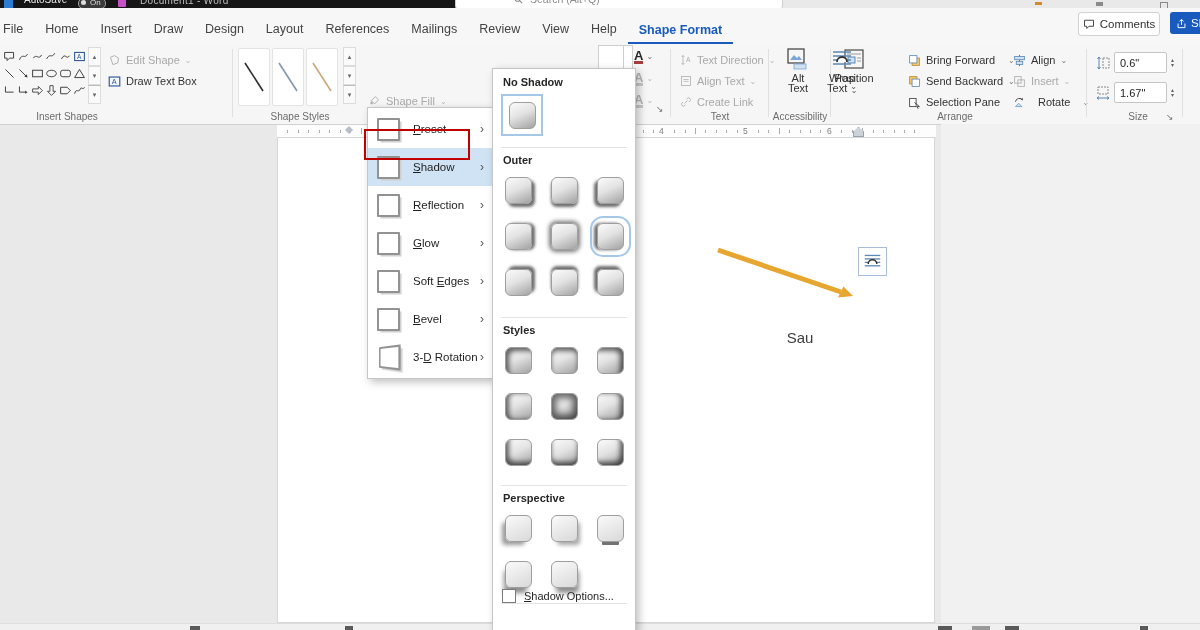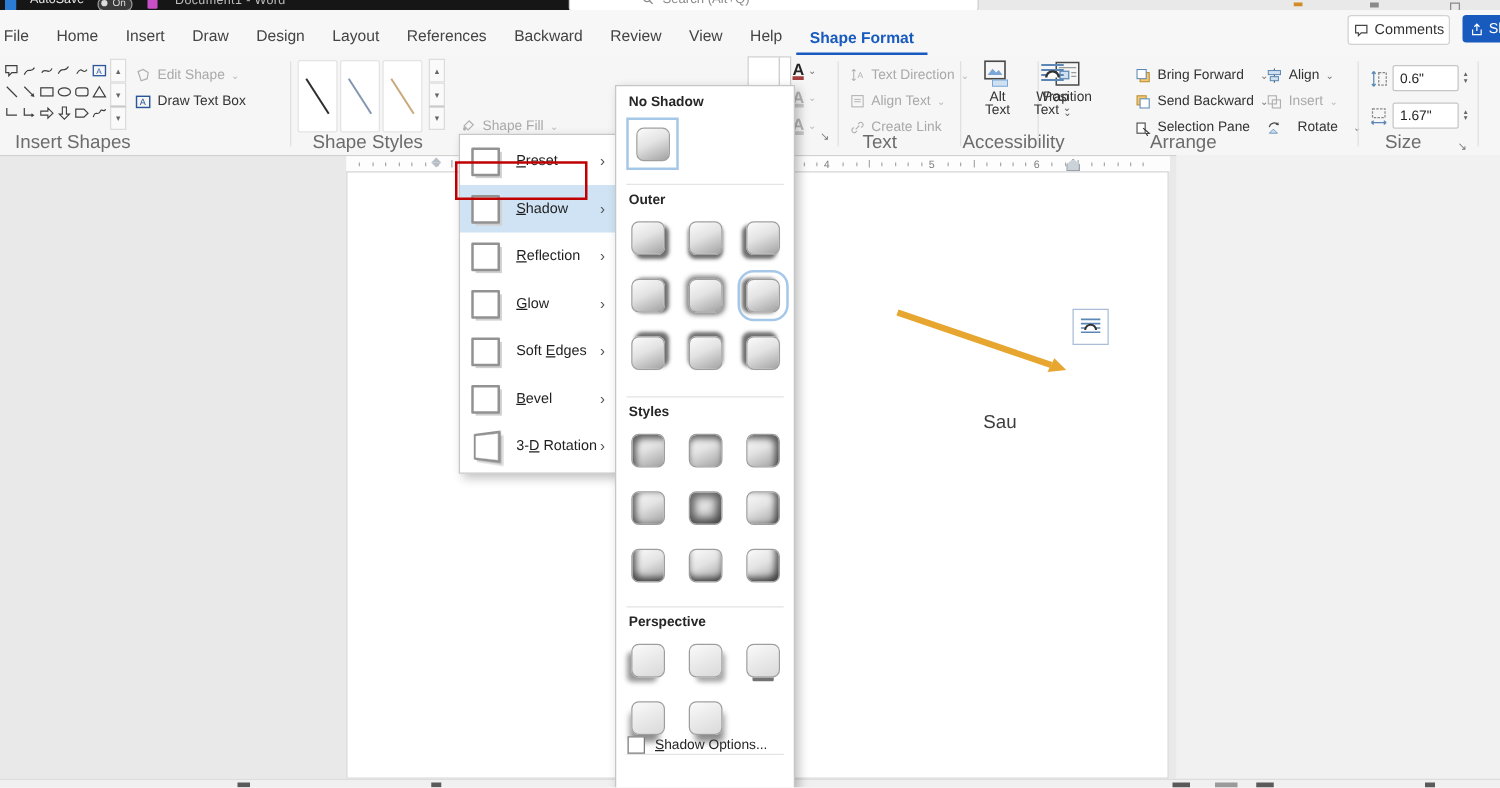--- a/index.html
+++ b/index.html
@@ -23,21 +23,21 @@
   
   .tabrow{position:absolute;left:0;top:8px;width:1200px;height:36px;background:#f7f7f7;}
   .tabs{position:absolute;left:-8px;bottom:0;display:flex;align-items:flex-end;}
   .tab{padding:7px 11px 8px;font-size:12.5px;color:#444;white-space:nowrap;cursor:default;}
   .tab.active{color:#185abd;font-weight:700;border-bottom:2.5px solid #185abd;padding-bottom:5.5px;}
   .btn-comments{position:absolute;left:1078px;top:4px;width:80px;height:22px;background:#fff;border:1px solid #d2d2d2;border-radius:3px;display:flex;align-items:center;justify-content:center;gap:5px;font-size:11.5px;color:#323232;}
   .btn-share{position:absolute;left:1170px;top:4px;width:42px;height:22px;background:#185abd;border-radius:3px;color:#fff;display:flex;align-items:center;padding-left:6px;gap:4px;font-size:11.5px;}
   
   .ribbon{position:absolute;left:0;top:44px;width:1200px;height:80px;background:#f6f6f6;border-bottom:1px solid #d1d1d1;}
   .gdivider{position:absolute;top:5px;height:68px;width:1px;background:#e0e0e0;}
-  .glabel{position:absolute;bottom:2px;font-size:15px;color:#6c6c6c;}
+  .glabel{position:absolute;bottom:2px;font-size:10px;color:#6c6c6c;text-align:center;}
   .launcher{position:absolute;font-size:9px;color:#777;line-height:8px;}
   .gallery{position:absolute;left:2px;top:4px;display:grid;grid-template-columns:repeat(6,14px);grid-auto-rows:17px;}
   .gcell{display:flex;align-items:center;justify-content:center;}
   .scrollcol{position:absolute;left:88px;top:3px;width:13px;}
   .scrollbtn{height:17px;border:1px solid #dcdcdc;background:#fafafa;color:#666;font-size:7px;display:flex;align-items:center;justify-content:center;}
   .smallbtn{position:absolute;height:20px;display:flex;align-items:center;gap:5px;font-size:11px;color:#333;white-space:nowrap;}
   .smallbtn.disabled{color:#a9a9a9;}
   .smallbtn .chev{font-size:8px;color:#777;}
   .smallbtn.disabled .chev{color:#b9b9b9;}
   .stylecell{position:absolute;top:4px;width:30px;height:56px;background:#fff;border:1px solid #e3e3e3;border-radius:2px;}
@@ -145,21 +145,21 @@
 
   <div class="tabrow">
     <div class="tabs">
         <div class="tab">File</div>
         <div class="tab">Home</div>
         <div class="tab">Insert</div>
         <div class="tab">Draw</div>
         <div class="tab">Design</div>
         <div class="tab">Layout</div>
         <div class="tab">References</div>
-        <div class="tab">Backward</div>
+        <div class="tab">Mailings</div>
         <div class="tab">Review</div>
         <div class="tab">View</div>
         <div class="tab">Help</div>
         <div class="tab active">Shape Format</div>
       </div>
     <div class="btn-comments">
       <svg width="12" height="12" viewBox="0 0 16 16">
           <path d="M2 3h12v8H8l-3 3v-3H2z" fill="none" stroke="#444" stroke-width="1.3"></path>
         </svg>
       <span>Comments</span>

